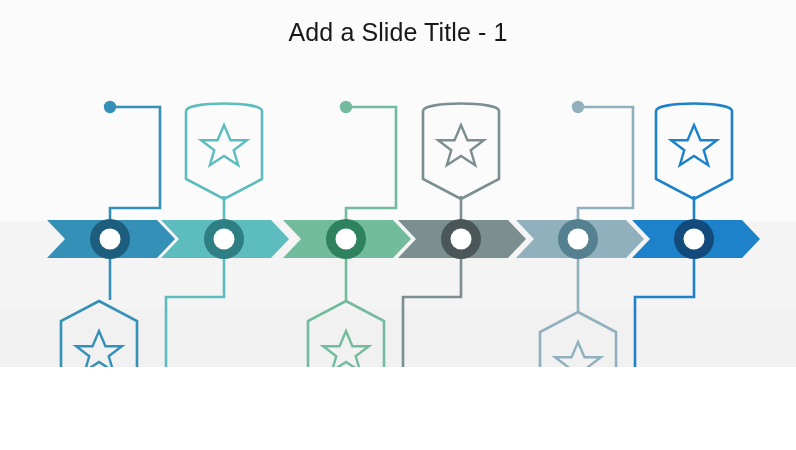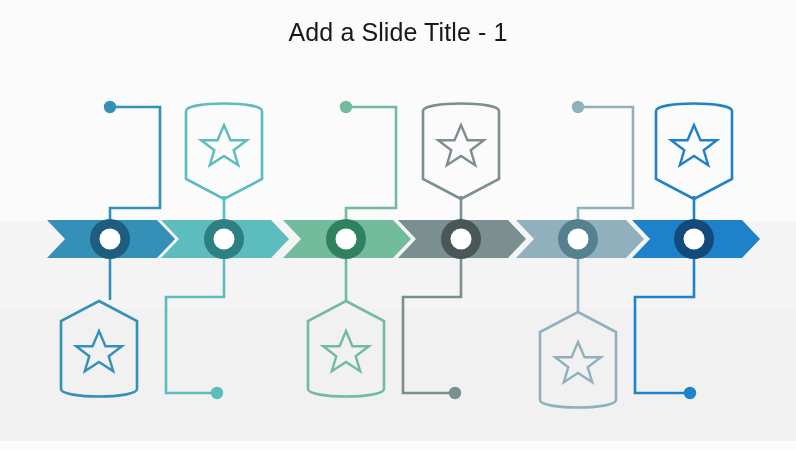--- a/index.html
+++ b/index.html
@@ -9,21 +9,21 @@
   body {
     width: 796px;
     height: 450px;
     background: #ffffff;
     font-family: "Liberation Sans", sans-serif;
     overflow: hidden;
   }
   #slide {
     position: relative;
     width: 796px;
-    height: 450px;
+    height: 367px;
     background: #ffffff;
     overflow: hidden;
   }
   .band {
     position: absolute;
     left: 0;
     width: 796px;
   }
   .band-1 { top: 0;   height: 221px; background: #fbfbfb; }
   .band-2 { top: 221px; height: 88px;  background: #f4f4f4; }

